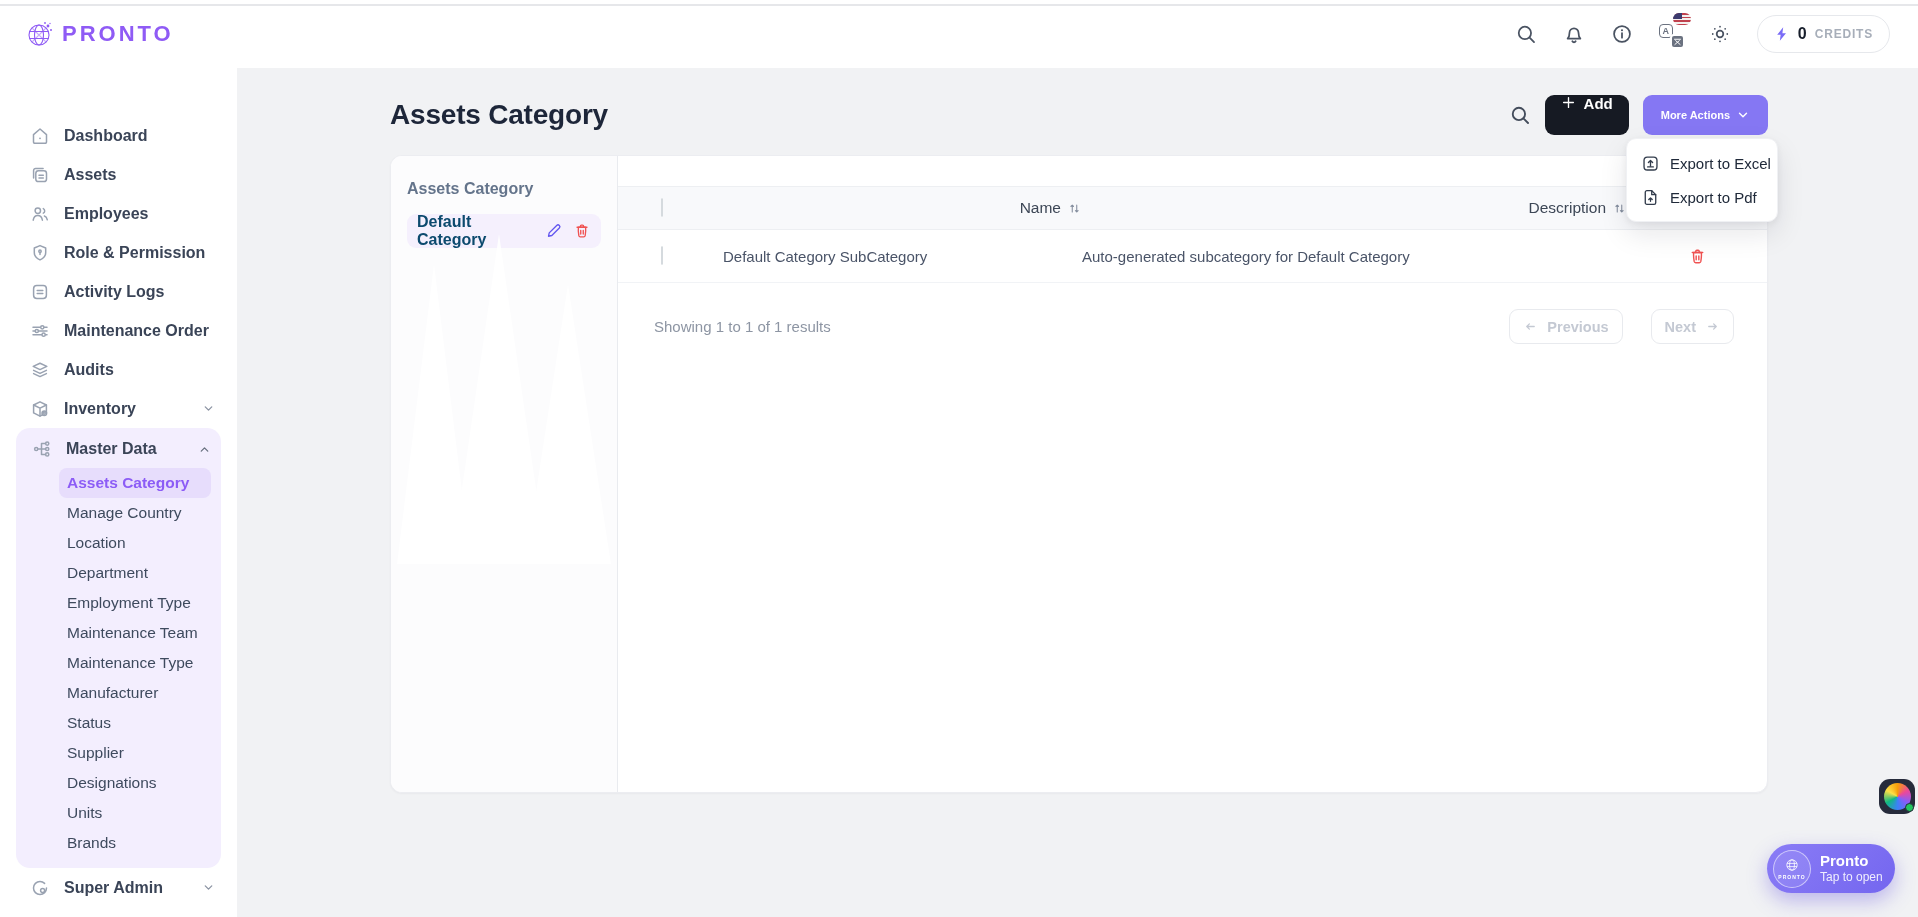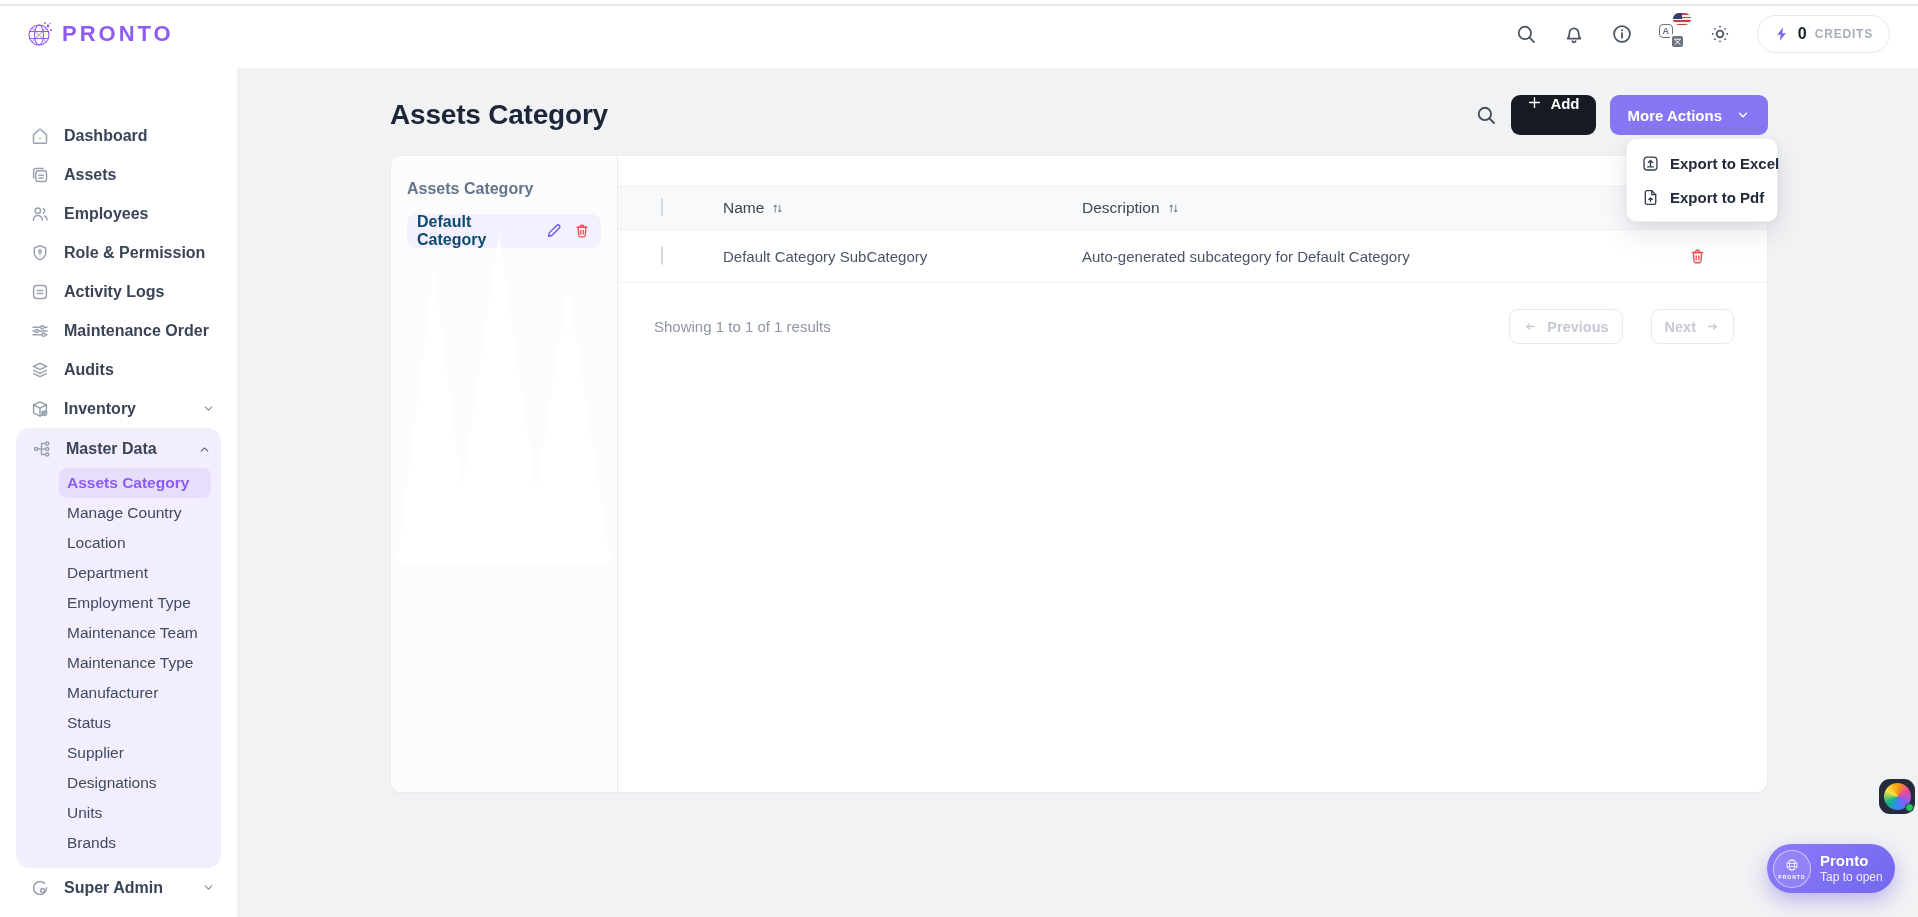--- a/index.html
+++ b/index.html
@@ -60,48 +60,48 @@
   
   .main { position:absolute; left:237px; top:68px; width:1681px; height:849px; background:#f1f2f4; }
 
   .page-head { position:absolute; left:153px; right:150px; top:27px; height:40px; display:flex; align-items:center; }
   .page-title { font-size:28px; font-weight:800; letter-spacing:-.2px; color:#1d2639; }
   .head-actions { margin-left:auto; display:flex; align-items:center; gap:14px; }
   .head-search { width:22px; height:22px; cursor:pointer; }
   .head-search .ic { stroke:#434c5b; stroke-width:1.7; }
   .btn-add { display:flex; align-items:flex-start; gap:8px; height:40px; padding:0 16px; background:#161a23; color:#fff;
              border:none; border-radius:9px; font-size:15px; font-weight:600; font-family:inherit; cursor:pointer; }
-  .btn-more { display:flex; align-items:center; gap:14px; height:40px; padding:0 18px; background:#8577f3; color:#fff;
-              border:none; border-radius:9px; font-size:15px; font-weight:700; font-family:inherit; cursor:pointer; }
+  .btn-more { display:flex; align-items:center; gap:6px; height:40px; padding:0 18px; background:#8577f3; color:#fff;
+              border:none; border-radius:9px; font-size:11px; font-weight:700; font-family:inherit; cursor:pointer; }
 
   .dropdown { position:absolute; right:140px; top:70px; width:152px; background:#fff; border:1px solid #f0f1f4; border-radius:10px;
               box-shadow:0 12px 28px rgba(20,24,40,.10), 0 2px 6px rgba(20,24,40,.06); padding:7px 6px; z-index:6; }
   .dd-item { display:flex; align-items:center; gap:10px; height:34px; padding:0 8px; border-radius:7px; cursor:pointer;
-             font-size:15px; font-weight:700; color:#202a3a; white-space:nowrap; }
+             font-size:15px; font-weight:400; color:#202a3a; white-space:nowrap; }
   .dd-item .ic { stroke:#323c4c; stroke-width:1.4; }
 
   
   .card { position:absolute; left:153px; top:87px; width:1378px; height:638px; background:#fff; border-radius:12px;
           border:1px solid #ecedf1; box-shadow:0 1px 2px rgba(16,24,40,.04); display:flex; overflow:hidden; }
 
   .cat-panel { width:227px; border-right:1px solid #e9ebef; background:#fcfcfd; padding:24px 16px 0; position:relative; overflow:hidden; }
   .cat-panel-title { font-size:16px; font-weight:600; color:#64748b; }
   .cat-selected { margin-top:16px; height:34px; background:#f5f0fd; border-radius:9px; display:flex; align-items:center;
                   padding:0 10px; gap:10px; cursor:pointer; }
   .cat-selected .cat-name { font-size:16px; font-weight:700; color:#0c4a6e; margin-right:auto; }
   .icon-btn { background:none; border:none; padding:0; cursor:pointer; display:flex; align-items:center; }
   .tri { position:absolute; background:#fff; opacity:.9; }
   .tri1 { left:6px; top:108px; width:74px; height:300px; clip-path:polygon(50% 0,100% 100%,0 100%); }
   .tri2 { left:60px; top:78px; width:96px; height:330px; clip-path:polygon(50% 0,100% 100%,0 100%); }
   .tri3 { left:134px; top:128px; width:86px; height:280px; clip-path:polygon(50% 0,100% 100%,0 100%); }
 
   .table-area { flex:1; padding-top:30px; display:flex; flex-direction:column; }
   .trow { display:grid; grid-template-columns:105px 359px 1fr 140px; align-items:center; }
   .thead { height:44px; background:#f8f9fb; border-top:1px solid #edeff2; border-bottom:1px solid #edeff2; }
-  .thead .th { font-size:15.5px; font-weight:500; color:#3d4756; display:flex; align-items:center; gap:6px; }
+  .thead .th { font-size:15.5px; font-weight:500; color:#3d4756; display:flex; align-items:center; gap:6px;justify-content:flex-end; }
   .tbody-row { height:53px; border-bottom:1px solid #f1f3f6; }
   .cell-check { padding-left:43px; }
   .checkbox { width:19px; height:19px; border:1.5px solid #d5dade; border-radius:5px; background:#fff; cursor:pointer; }
   .cell-text { font-size:15px; color:#4a5468; }
   .cell-actions { display:flex; justify-content:center; }
 
   .table-footer { display:flex; align-items:center; padding:26px 33px 0 36px; }
   .summary { font-size:15px; color:#8d95a3; }
   .pager { margin-left:auto; display:flex; gap:28px; }
   .pg-btn { display:flex; align-items:center; gap:9px; height:35px; padding:0 13px; background:#fff; border:1px solid #e8eaee;

